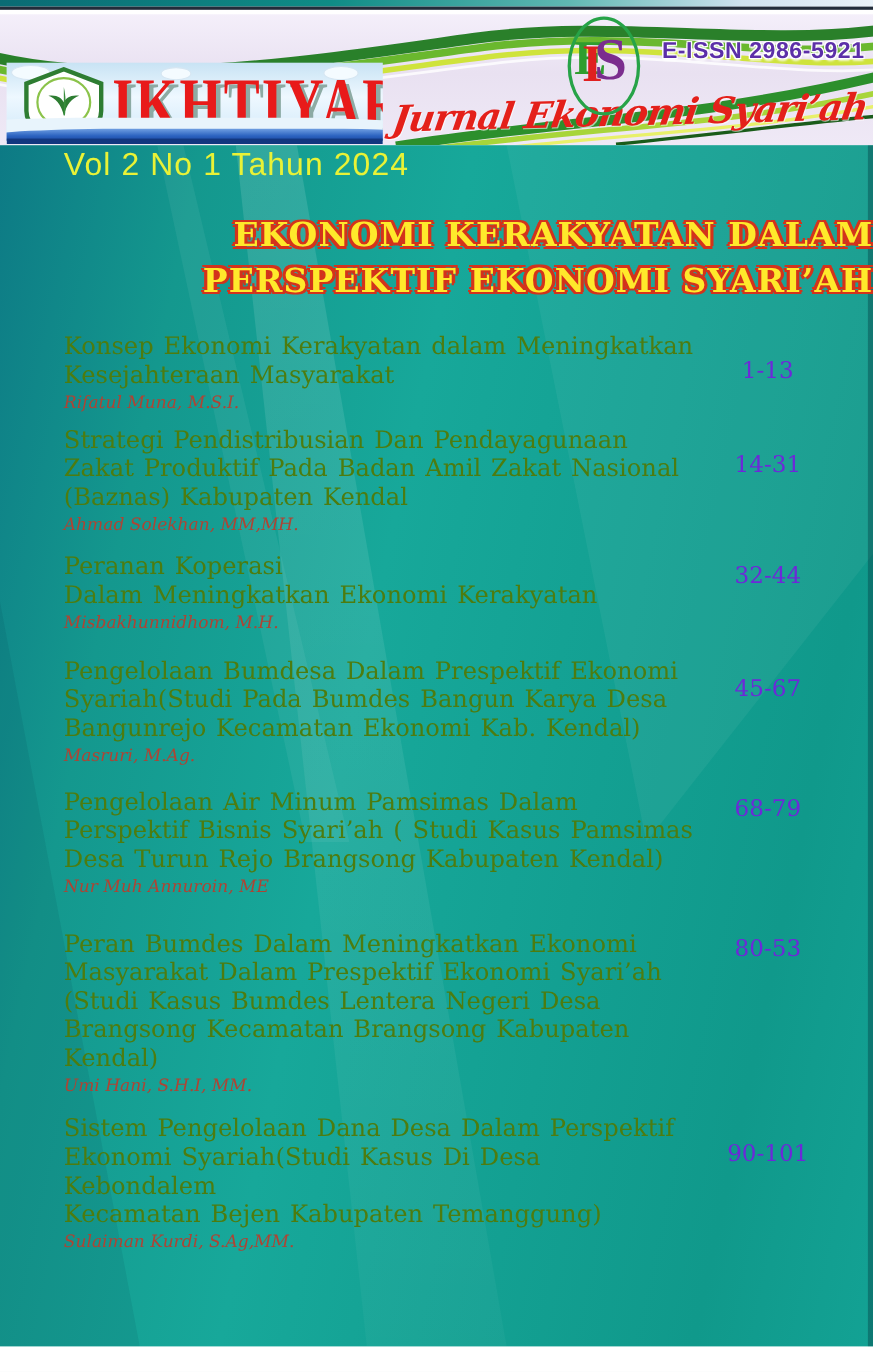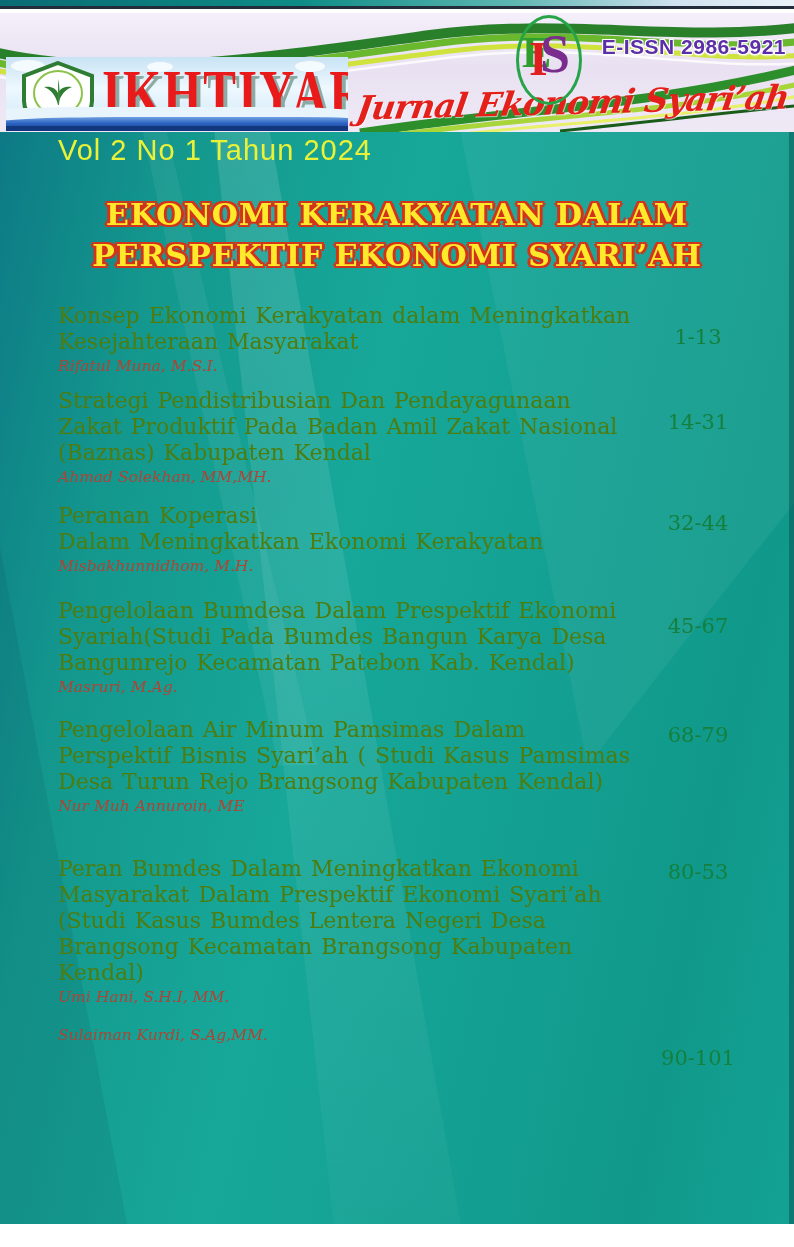--- a/index.html
+++ b/index.html
@@ -53,38 +53,38 @@
   .ov1{background:linear-gradient(180deg,rgba(255,255,255,0.12),rgba(255,255,255,0.03));
     clip-path:polygon(27% 0,34% 0,58% 100%,42% 100%);}
   .ov2{background:rgba(255,255,255,0.05);clip-path:polygon(58% 0,100% 0,100% 34%,74% 58%);}
   .ov3{background:rgba(0,30,55,0.08);clip-path:polygon(0 38%,16% 100%,0 100%);}
   .ov4{background:rgba(255,255,255,0.06);clip-path:polygon(18% 0,21% 0,40% 58%,35% 58%);}
   .right-edge{position:absolute;right:0;top:0;width:5px;height:100%;background:rgba(7,72,76,0.45);}
 
   .vol-line{position:absolute;left:58px;top:134px;font-family:Liberation Sans, sans-serif;font-size:29px;
     color:#e9f236;letter-spacing:1px;}
 
-  .main-title{position:absolute;left:0;top:194px;width:794px;text-align:center;
+  .main-title{position:absolute;left:0;top:194px;width:794px;text-align:right;
     font-family:"DejaVu Serif",serif;font-weight:bold;font-size:30px;line-height:41px;letter-spacing:1px;
     color:#ffe92b;
     text-shadow:-2px -2px 0 #d3331c,2px -2px 0 #d3331c,-2px 2px 0 #d3331c,2px 2px 0 #d3331c,-3px 0 0 #d3331c,3px 0 0 #d3331c;}
 
   
   .articles{position:absolute;left:58px;top:303px;width:700px;}
   .entry{display:flex;justify-content:space-between;align-items:flex-start;}
   .entry-text{width:575px;}
   .title-line{font-family:"DejaVu Serif",serif;font-size:22px;line-height:26px;color:#4d7c0f;word-spacing:2px;}
   .author{font-family:"DejaVu Serif",serif;font-style:italic;font-size:15.5px;line-height:20px;color:#ae4434;margin-top:1px;}
-  .pages{width:120px;text-align:center;font-family:"DejaVu Serif",serif;font-size:21px;color:#15803d;}
+  .pages{width:120px;text-align:center;font-family:"DejaVu Serif",serif;font-size:21px;color:#6d28d9;}
 
   .entry:nth-child(1){margin-bottom:12px;} .entry:nth-child(1) .pages{margin-top:22px;}
   .entry:nth-child(2){margin-bottom:16px;} .entry:nth-child(2) .pages{margin-top:22px;}
   .entry:nth-child(3){margin-bottom:22px;} .entry:nth-child(3) .pages{margin-top:8px;}
   .entry:nth-child(4){margin-bottom:20px;} .entry:nth-child(4) .pages{margin-top:16px;}
-  .entry:nth-child(5){margin-bottom:40px;} .entry:nth-child(5) .pages{margin-top:6px;}
+  .entry:nth-child(5){margin-bottom:30px;} .entry:nth-child(5) .pages{margin-top:6px;}
   .entry:nth-child(6){margin-bottom:17px;margin-top:17px;} .entry:nth-child(6) .pages{margin-top:4px;}
   .entry:nth-child(7) .pages{margin-top:22px;}
 </style>
 </head>
 <body>
 
 <div class="page">
 
   <div class="top-strip"></div>
   <div class="top-line"></div>
@@ -181,21 +181,21 @@
         <div class="author">Misbakhunnidhom, M.H.</div>
       </div>
       <div class="pages">32-44</div>
     </div>
 
     <div class="entry">
       <div class="entry-text">
         <div class="title">
             <div class="title-line">Pengelolaan Bumdesa Dalam Prespektif Ekonomi</div>
             <div class="title-line">Syariah(Studi Pada Bumdes Bangun Karya Desa</div>
-            <div class="title-line">Bangunrejo Kecamatan Patebon Kab. Kendal)</div>
+            <div class="title-line">Bangunrejo Kecamatan Ekonomi Kab. Kendal)</div>
           </div>
         <div class="author">Masruri, M.Ag.</div>
       </div>
       <div class="pages">45-67</div>
     </div>
 
     <div class="entry">
       <div class="entry-text">
         <div class="title">
             <div class="title-line">Pengelolaan Air Minum Pamsimas Dalam</div>
@@ -216,19 +216,24 @@
             <div class="title-line">Brangsong Kecamatan Brangsong Kabupaten</div>
             <div class="title-line">Kendal)</div>
           </div>
         <div class="author">Umi Hani, S.H.I, MM.</div>
       </div>
       <div class="pages">80-53</div>
     </div>
 
     <div class="entry">
       <div class="entry-text">
+        <div class="title">
+            <div class="title-line">Sistem Pengelolaan Dana Desa Dalam Perspektif</div>
+            <div class="title-line">Ekonomi Syariah(Studi Kasus Di Desa Kebondalem</div>
+            <div class="title-line">Kecamatan Bejen Kabupaten Temanggung)</div>
+          </div>
         <div class="author">Sulaiman Kurdi, S.Ag,MM.</div>
       </div>
       <div class="pages">90-101</div>
     </div>
   </div>
 
 </div>
 
 </body></html>

